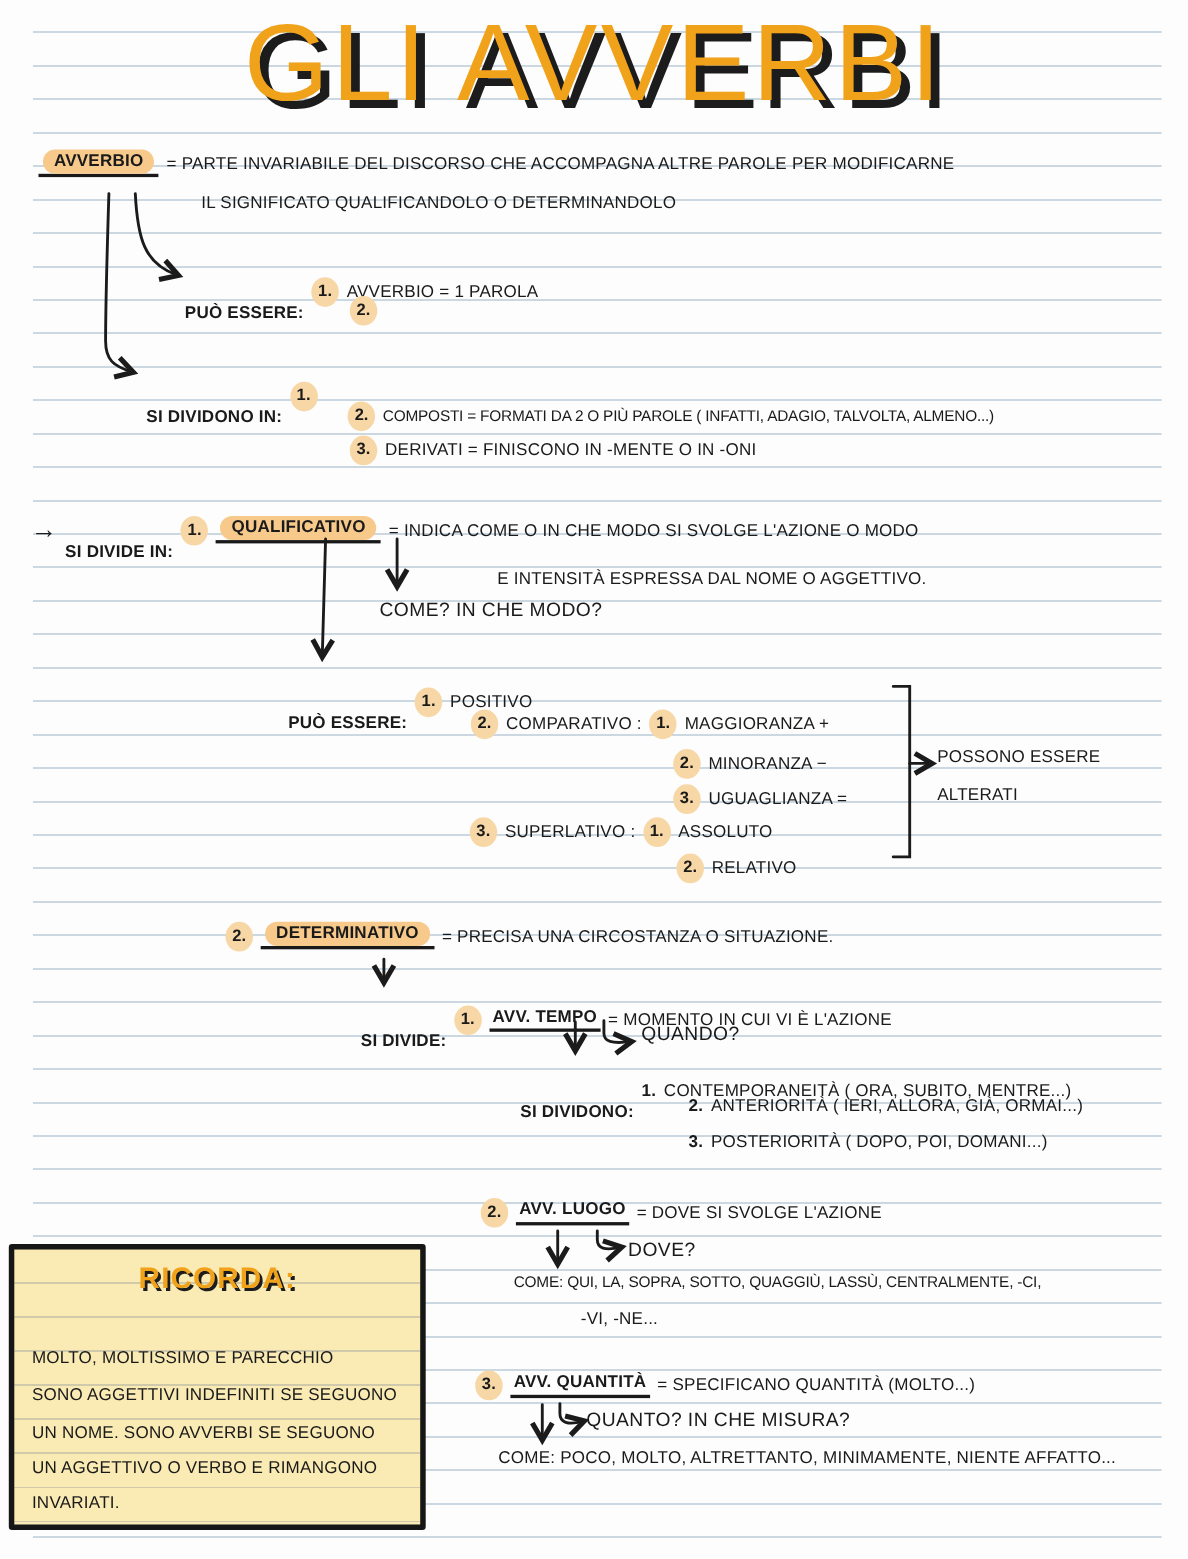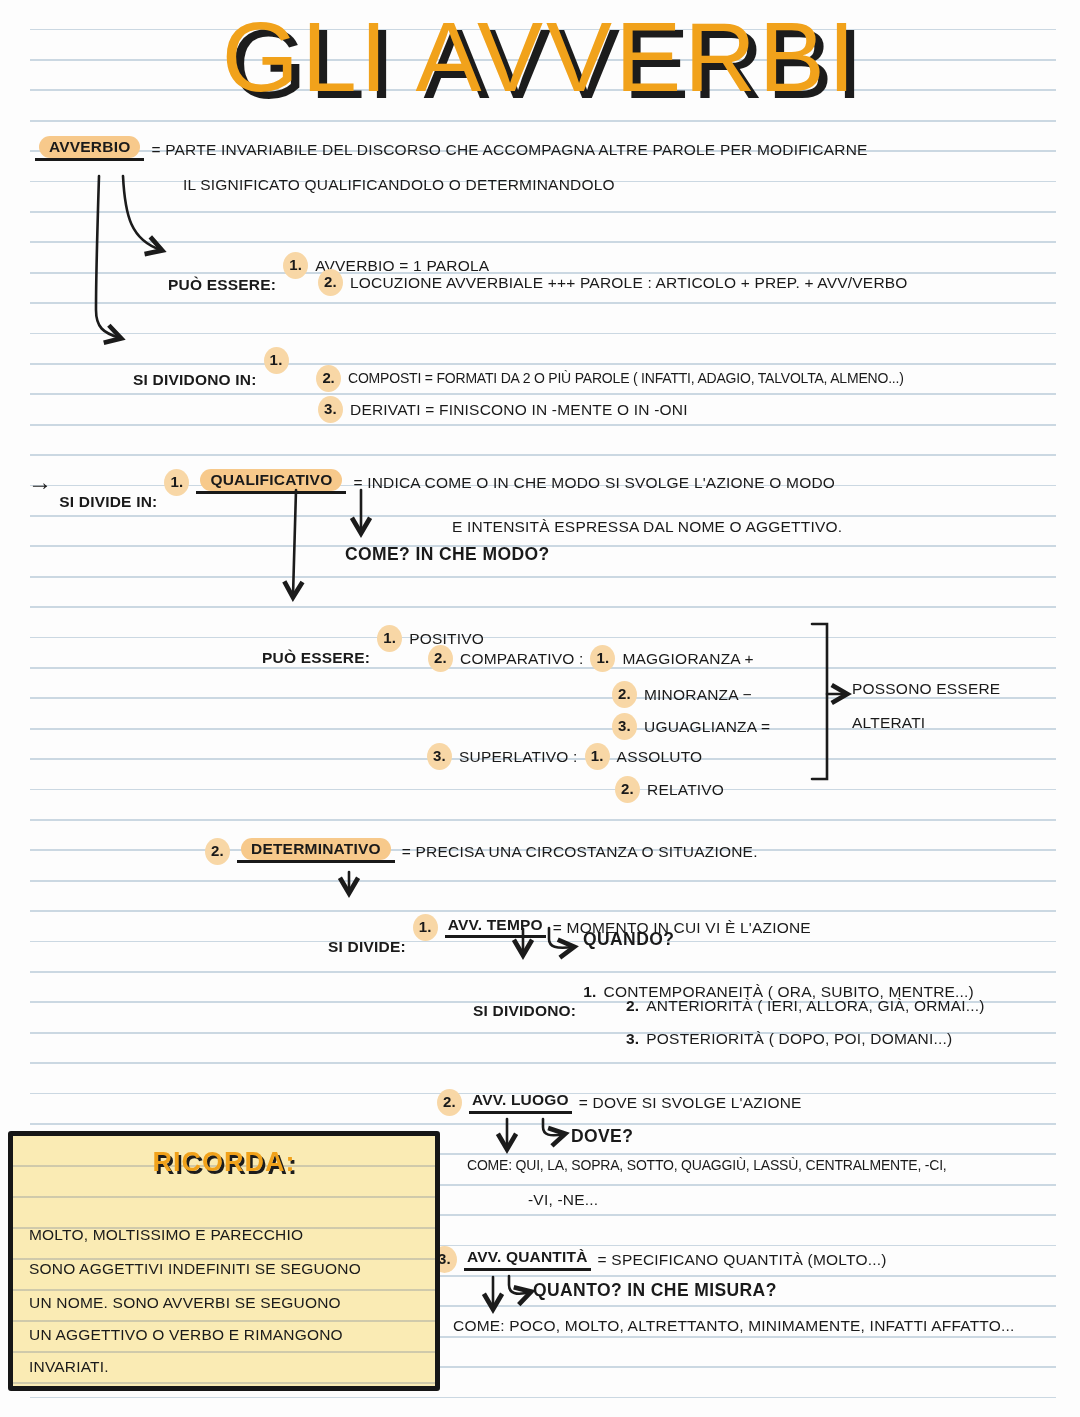--- a/index.html
+++ b/index.html
@@ -17,38 +17,38 @@
     position:absolute;top:0px;left:0;width:100%;text-align:center;
     font-size:99px;font-weight:normal;letter-spacing:3px;
     color:var(--title-orange,#f1a21b);
     text-shadow:8px 7px 0 #1c1c1c;
   }
   .row{
     position:absolute;white-space:nowrap;display:flex;align-items:center;gap:7px;
     font-size:15.5px;letter-spacing:.2px;line-height:1.1;
   }
   .row.condensed{font-size:14px;letter-spacing:-.2px;}
-  .row.qrow{font-size:17.5px;font-weight:bold;letter-spacing:.4px;}
+  .row.qrow{font-size:17.5px;font-weight:normal;letter-spacing:.4px;}
   .num{
     display:inline-flex;align-items:center;justify-content:center;
     min-width:25px;height:27px;border-radius:50%;
     background:var(--num-hl,#f8d7a6);font-weight:bold;font-size:15px;
   }
   .plainnum{font-weight:bold;}
   .hlwrap{border-bottom:3.5px solid #191919;padding:0 4px 3px;}
   .hl{
     background:var(--hl,#f7c98b);border-radius:13px;
     padding:2px 10px 3px;font-weight:bold;
   }
   .ul{font-weight:bold;border-bottom:3.5px solid #191919;padding:0 3px 2px;}
   .lbl{font-weight:bold;margin-top:39px;}
   .big-arrow{font-size:24px;font-weight:bold;line-height:1;}
   .arrows{position:absolute;left:0;top:0;pointer-events:none;}
   .ricorda{
-    position:absolute;left:8px;top:1131px;width:432px;height:260px;
+    position:absolute;left:8px;top:1131px;width:379px;height:260px;
     box-sizing:border-box;border:5px solid #161616;border-radius:3px;
     background-color:var(--box-bg,#faebb4);
     background-image:repeating-linear-gradient(to bottom,
       transparent 0px, transparent 29.4px,
       rgba(110,125,150,.30) 29.4px, rgba(110,125,150,.30) 31px);
   }
   .ricorda .rtitle{
     position:absolute;top:11px;left:0;width:100%;text-align:center;
     font-size:27px;font-weight:bold;letter-spacing:1px;
     color:var(--title-orange,#f1a21b);text-shadow:2.5px 2.5px 0 #1c1c1c;
@@ -73,21 +73,20 @@
     <span>IL SIGNIFICATO QUALIFICANDOLO O DETERMINANDOLO</span>
   </div>
 
   <div class="row" style="left:168px;top:237px">
     <span class="lbl">PUÒ ESSERE:</span>
     <span class="num">1.</span>
     <span>AVVERBIO = 1 PAROLA</span>
   </div>
   <div class="row" style="left:318px;top:269px">
     <span class="num">2.</span>
-    <span>LOCUZIONE AVVERBIALE +++ PAROLE : ARTICOLO + PREP. + AVV/VERBO</span>
   </div>
 
   <div class="row" style="left:133px;top:332px">
     <span class="lbl">SI DIVIDONO IN:</span>
     <span class="num">1.</span>
   </div>
   <div class="row condensed" style="left:316px;top:365px">
     <span class="num">2.</span>
     <span>COMPOSTI = FORMATI DA 2 O PIÙ PAROLE ( INFATTI, ADAGIO, TALVOLTA, ALMENO...)</span>
   </div>
@@ -192,21 +191,21 @@
 
   <div class="row" style="left:432px;top:1246px">
     <span class="num">3.</span>
     <span class="ul">AVV. QUANTITÀ</span>
     <span>= SPECIFICANO QUANTITÀ (MOLTO...)</span>
   </div>
   <div class="row qrow" style="left:533px;top:1281px">
     <span>QUANTO? IN CHE MISURA?</span>
   </div>
   <div class="row" style="left:453px;top:1317px">
-    <span>COME: POCO, MOLTO, ALTRETTANTO, MINIMAMENTE, INFATTI AFFATTO...</span>
+    <span>COME: POCO, MOLTO, ALTRETTANTO, MINIMAMENTE, NIENTE AFFATTO...</span>
   </div>
 
   <div class="ricorda">
     <div class="rtitle">RICORDA:</div>
     <div class="rline" style="top:90px">MOLTO, MOLTISSIMO E PARECCHIO</div>
     <div class="rline" style="top:124px">SONO AGGETTIVI INDEFINITI SE SEGUONO</div>
     <div class="rline" style="top:158px">UN NOME. SONO AVVERBI SE SEGUONO</div>
     <div class="rline" style="top:190px">UN AGGETTIVO O VERBO E RIMANGONO</div>
     <div class="rline" style="top:222px">INVARIATI.</div>
   </div>

